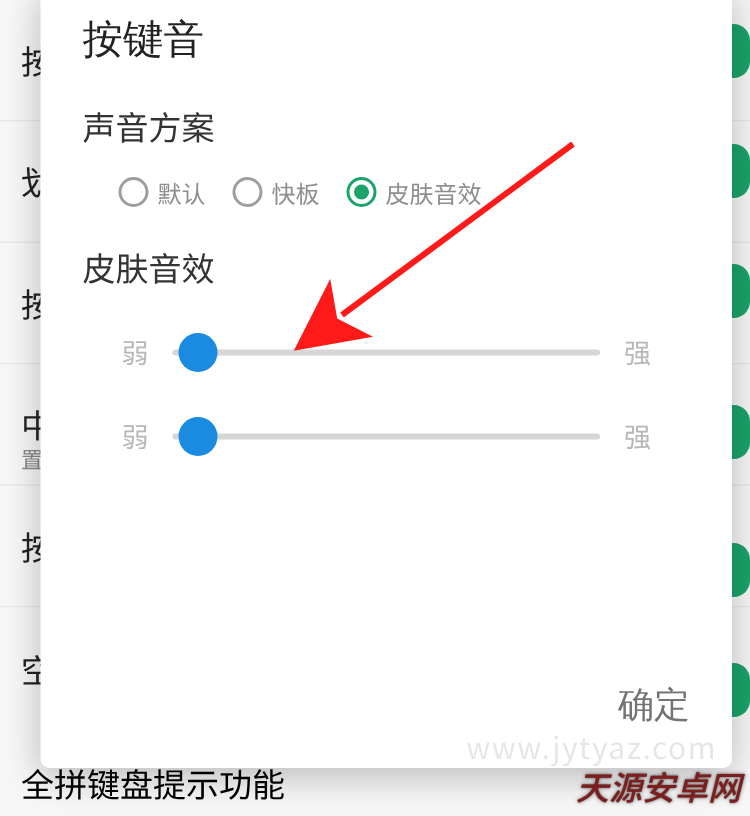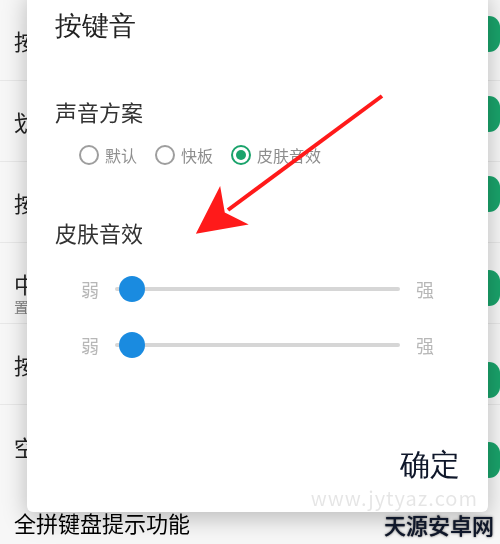--- a/index.html
+++ b/index.html
@@ -40,21 +40,20 @@
     display: flex; flex-direction: column;
   }
   .dlg-title {
     font-size: 27px; color: #222;
     padding: 4px 28px 18px 28px;
     font-family: Liberation Mono, monospace;
   }
   .dlg-section-label {
     font-size: 22px; color: #333;
     padding: 6px 28px 16px 28px;
-    margin-top: 27px;
   }
   .radio-row {
     display: flex; align-items: center;
     gap: 18px;
     padding: 0 28px 16px 52px;
   }
   .radio-item { display:flex; align-items:center; gap:6px; color:#8e8e8e; font-size:16px; }
   .radio-circle {
     width:20px; height:20px; border:2px solid #9e9e9e; border-radius:50%;
     display:inline-flex; align-items:center; justify-content:center;
@@ -74,30 +73,31 @@
   .slider-thumb {
     position:absolute; top:50%; width:26px; height:26px; border-radius:50%;
     background:#1a8be0; transform:translate(-50%,-50%);
   }
 
   .dlg-footer {
     margin-top:auto;
     display:flex; justify-content:flex-end;
     padding: 14px 28px 26px 0;
   }
-  .confirm-btn { color:#0f172a; font-size:30px; background:none; border:none; cursor:pointer; }
+  .confirm-btn { color:#737373; font-size:24px; background:none; border:none; cursor:pointer; }
 
   
   .arrow-svg { position:absolute; left:0; top:0; pointer-events:none; }
 
   
   .wm1 {
     position:absolute; right:6px; bottom:4px;
-    color:#0f172a; font-size:22px; font-weight:500;
+    color:#7f1d1d; font-size:22px; font-weight:500;
     text-shadow:0 0 3px rgba(0,0,0,.45), 0 0 1px rgba(0,0,0,.6);
+    font-style: italic;
     pointer-events:none;
   }
   .wm2 {
     position:absolute; bottom:32px; right:22px;
     color:rgba(0,0,0,.10); font-size:20px; letter-spacing:1px;
     pointer-events:none;
   }
 
   .bg-last {
     position:absolute; left:14px; bottom:6px; font-size:22px; color:#000000;

